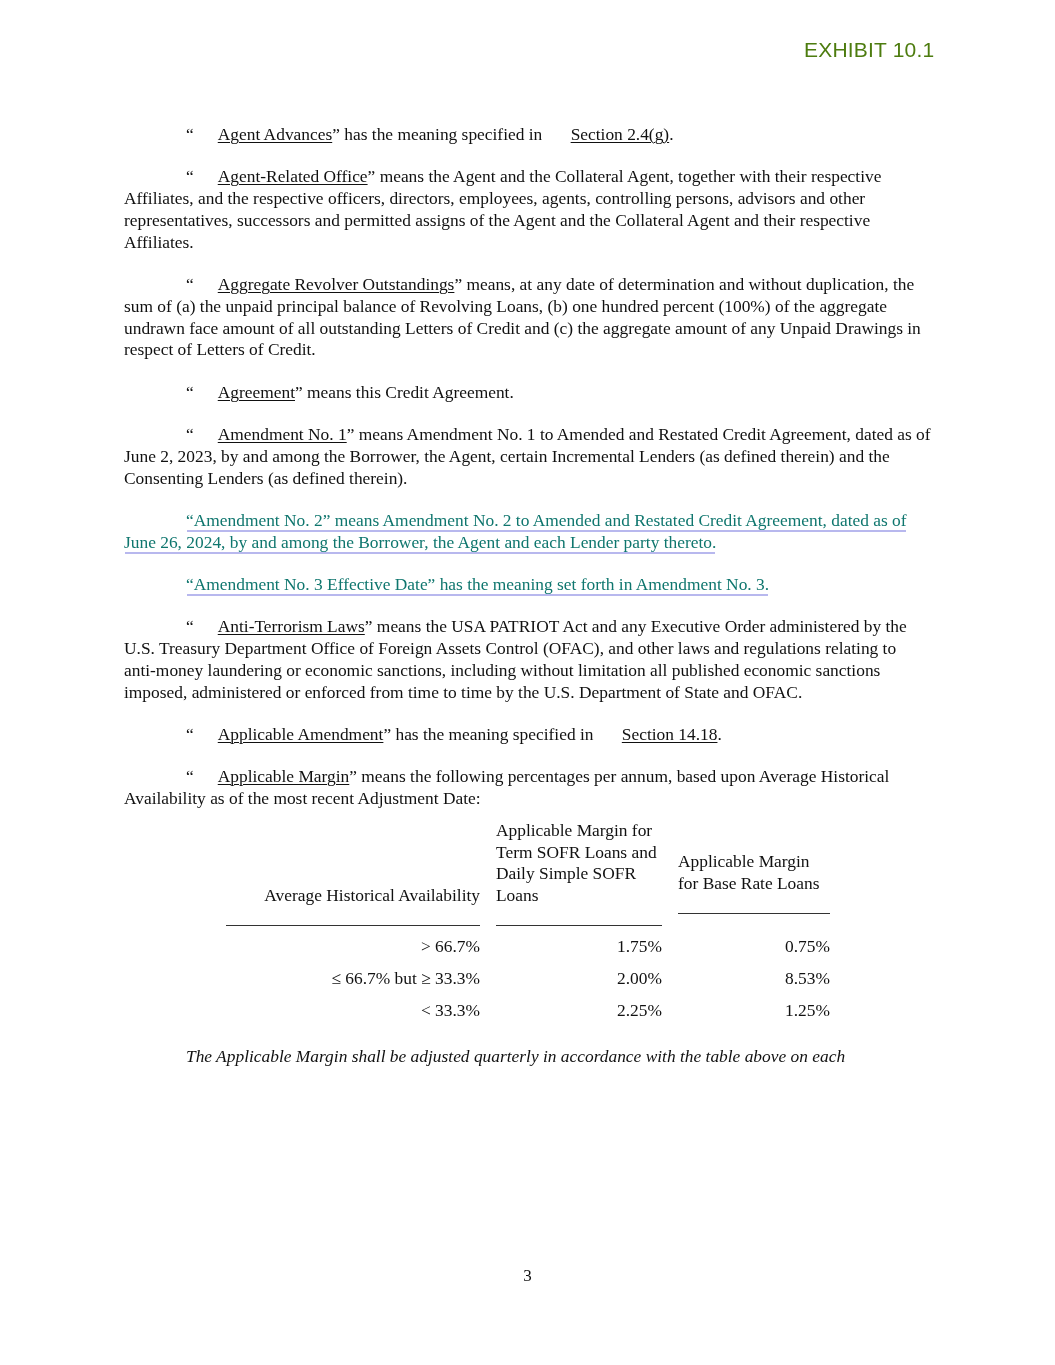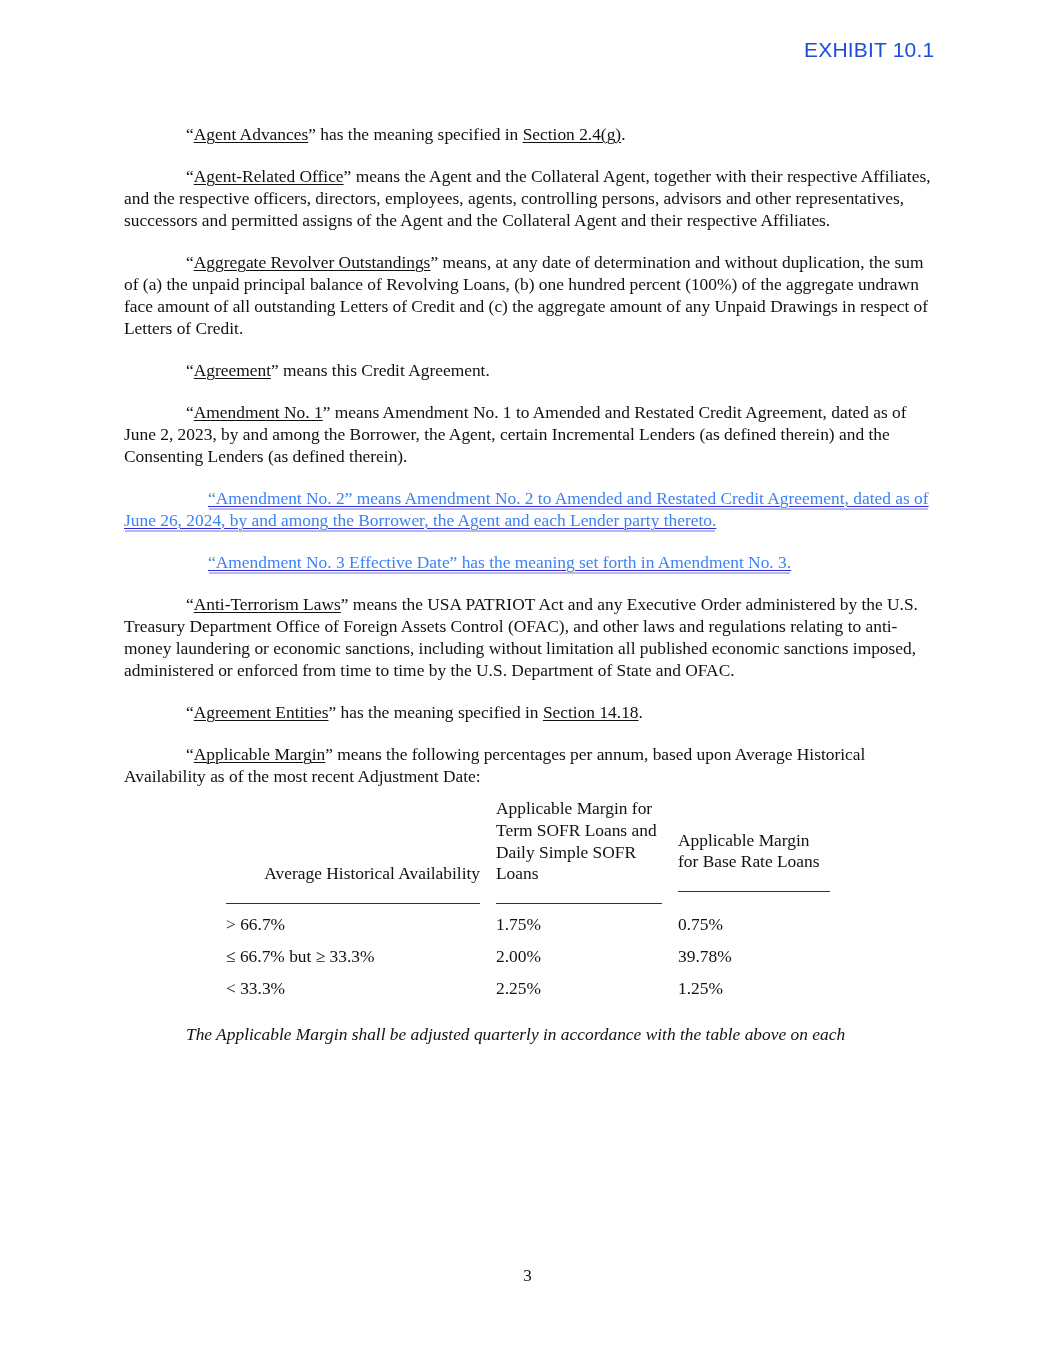--- a/index.html
+++ b/index.html
@@ -1,29 +1,29 @@
 <!DOCTYPE html>
 <html><head>
 <meta charset="utf-8">
 <style>
   html, body { margin: 0; padding: 0; background: #ffffff; }
   body { width: 1055px; height: 1365px; position: relative; overflow: hidden;
          font-family: "Liberation Serif", serif; color: #111; }
   .exhibit { position: absolute; top: 38px; left: 804px;
-             font-family: "Liberation Sans", sans-serif; font-size: 21px; color: #1d4ed8; letter-spacing: 0.2px; }
+             font-family: "Liberation Sans", sans-serif; font-size: 21px; color: #4d7c0f; letter-spacing: 0.2px; }
   .page { position: absolute; left: 124px; top: 124px; width: 808px; font-size: 17.4px; line-height: 21.8px; }
   .para { margin: 0 0 20.5px 0; text-indent: 62px; text-align: left; }
-  .u { text-decoration: underline; text-underline-offset: 2px; text-decoration-thickness: 1px; }
-  .ins { color: #3b82f6; text-decoration: underline; text-decoration-color: #2b2bd0;
+  .u { text-decoration: underline; text-underline-offset: 2px; text-decoration-thickness: 1px; margin-left: 24px; }
+  .ins { color: #0f766e; text-decoration-color: #2b2bd0;
          text-underline-offset: 2px; text-decoration-thickness: 1px;
-         border-bottom: 0px; box-shadow: 0 3px 0 -1px #b8b8ee; margin-left: 22px; }
+         border-bottom: 0px; box-shadow: 0 3px 0 -1px #b8b8ee; }
   table.margin { margin: 10px 0 0 102px; border-collapse: separate; border-spacing: 0; }
   table.margin th { font-weight: normal; text-align: left; vertical-align: bottom; padding: 0; line-height: 21.8px; }
   table.margin th .hd { display: block; border-bottom: 1px solid #333; padding-bottom: 18px; }
-  table.margin td { text-align: left; padding: 0; height: 32px; vertical-align: bottom; }
+  table.margin td { text-align: right; padding: 0; height: 32px; vertical-align: bottom; }
   .c1 { width: 254px; padding-right: 16px !important; }
   .c2 { width: 166px; padding-right: 16px !important; }
   .c3 { width: 152px; }
   .c1 .hd { text-align: right; padding-left: 4px; }
   .c3 .hd { margin-bottom: 12px; }
   .footer-para { margin-top: 24px; font-style: italic; }
   .pagenum { position: absolute; top: 1266px; left: 0; width: 1055px; text-align: center; font-size: 17px; }
 </style>
 </head>
 <body>
@@ -43,21 +43,21 @@
   <p class="para"><span>“</span><span class="u">Amendment No. 1</span><span>” means Amendment No. 1 to Amended and Restated Credit Agreement, dated as of June 2, 2023, by and among the Borrower, the Agent, certain Incremental Lenders (as defined therein) and the Consenting Lenders (as defined therein).</span></p>
 
 
   <p class="para"><span class="ins">“Amendment No. 2” means Amendment No. 2 to Amended and Restated Credit Agreement, dated as of June 26, 2024, by and among the Borrower, the Agent and each Lender party thereto. </span></p>
 
 
   <p class="para"><span class="ins">“Amendment No. 3 Effective Date” has the meaning set forth in Amendment No. 3. </span></p>
 
   <p class="para"><span>“</span><span class="u">Anti-Terrorism Laws</span><span>” means the USA PATRIOT Act and any Executive Order administered by the U.S. Treasury Department Office of Foreign Assets Control (OFAC), and other laws and regulations relating to anti-money laundering or economic sanctions, including without limitation all published economic sanctions imposed, administered or enforced from time to time by the U.S. Department of State and OFAC.</span></p>
 
-  <p class="para"><span>“</span><span class="u">Agreement Entities</span><span>” has the meaning specified in </span><span class="u">Section 14.18</span><span>.</span></p>
+  <p class="para"><span>“</span><span class="u">Applicable Amendment</span><span>” has the meaning specified in </span><span class="u">Section 14.18</span><span>.</span></p>
 
   <p class="para" style="margin-bottom:0"><span>“</span><span class="u">Applicable Margin</span><span>” means the following percentages per annum, based upon Average Historical Availability as of the most recent Adjustment Date:</span></p>
 
   <table class="margin">
     <thead>
       <tr>
         <th class="c1">
             <span class="hd">Average Historical Availability</span>
           </th>
         <th class="c2">
@@ -70,21 +70,21 @@
     </thead>
     <tbody>
       <tr>
         <td class="c1">&gt; 66.7%</td>
         <td class="c2">1.75%</td>
         <td class="c3">0.75%</td>
       </tr>
       <tr>
         <td class="c1">≤  66.7% but ≥ 33.3%</td>
         <td class="c2">2.00%</td>
-        <td class="c3">39.78%</td>
+        <td class="c3">8.53%</td>
       </tr>
       <tr>
         <td class="c1">&lt; 33.3%</td>
         <td class="c2">2.25%</td>
         <td class="c3">1.25%</td>
       </tr>
     </tbody>
   </table>
 
   <p class="para footer-para">The Applicable Margin shall be adjusted quarterly in accordance with the table above on each</p>

